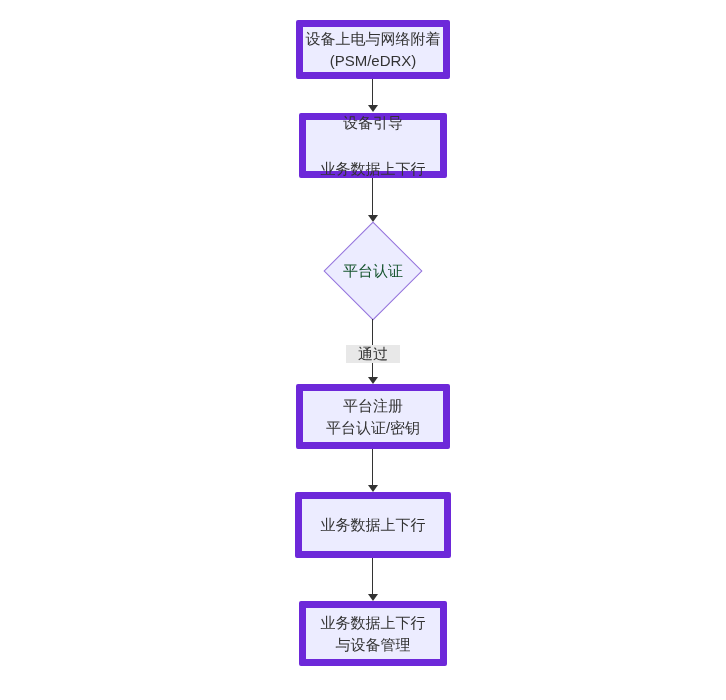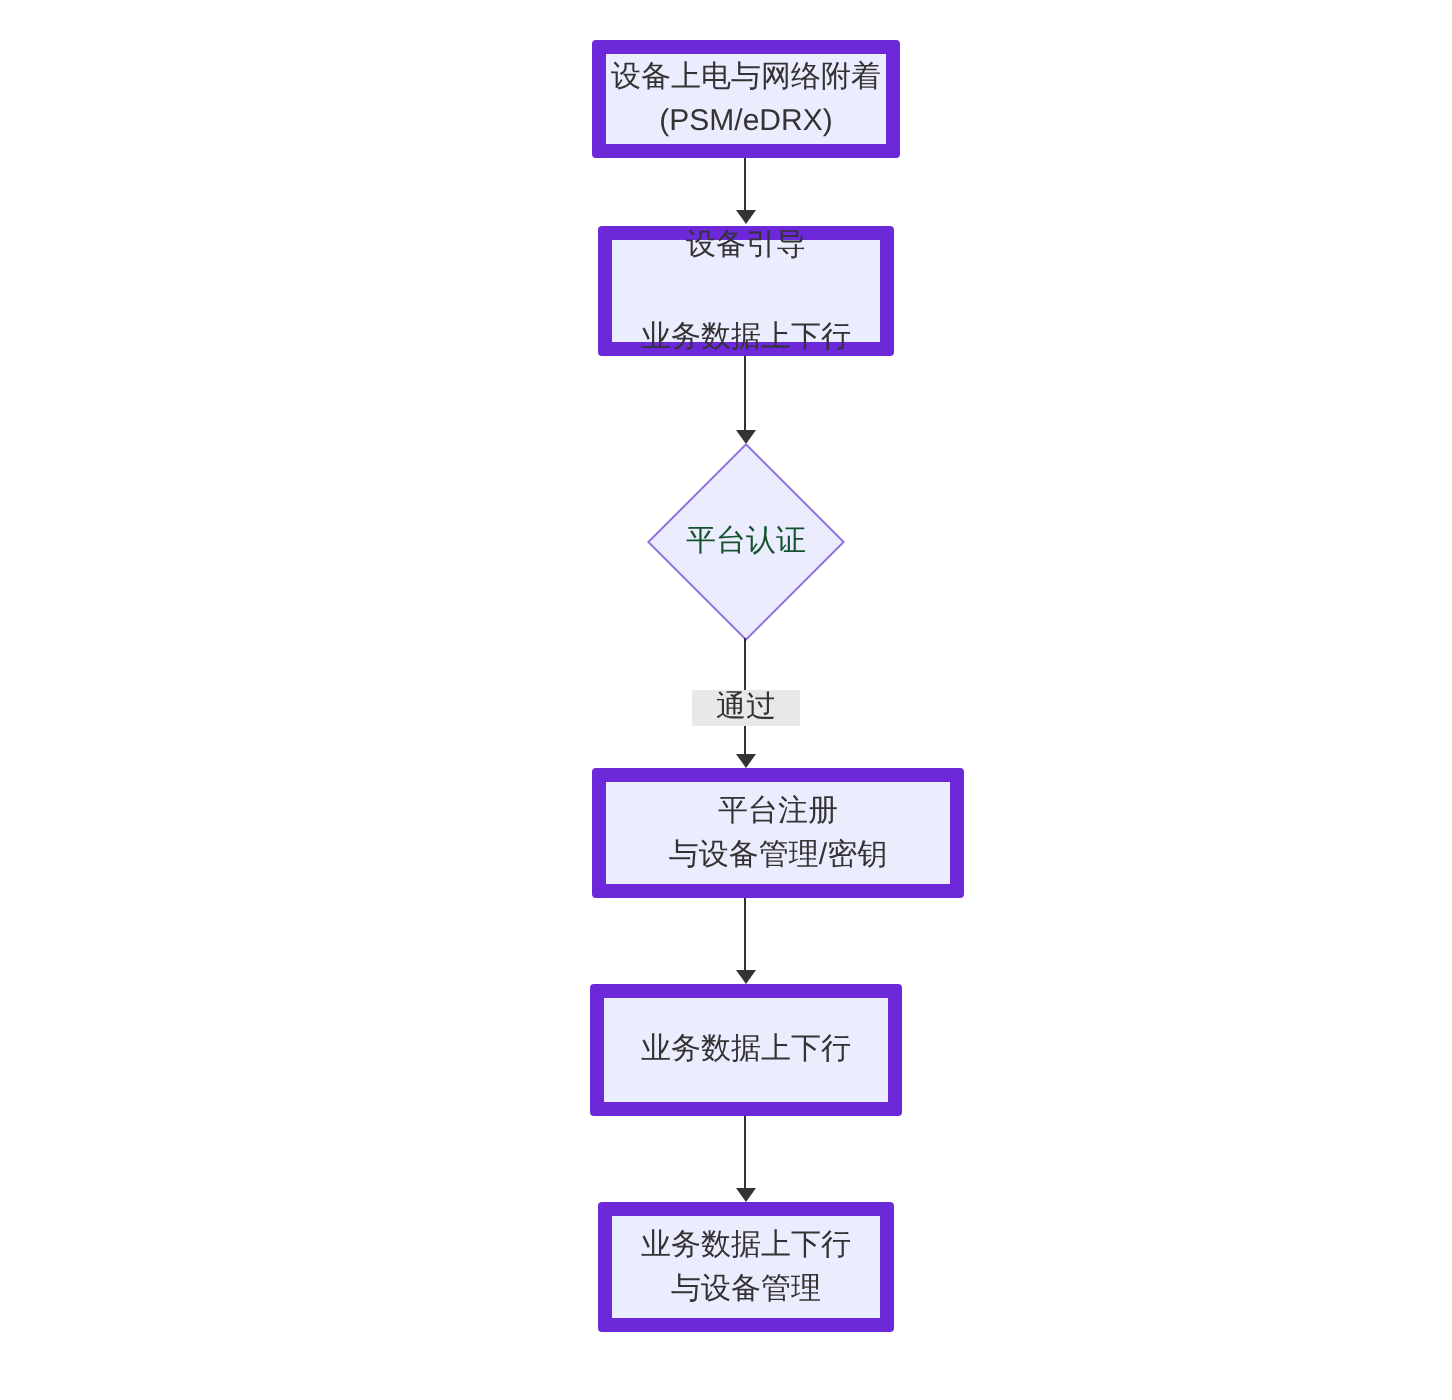--- a/index.html
+++ b/index.html
@@ -91,23 +91,23 @@
   <div class="edge-line" style="left:372px; top:178px; height:39px;"></div>
   <div class="edge-arrow" style="left:368px; top:215px;"></div>
 
   <div class="diamond" style="left:338px; top:236px;"></div>
   <div class="diamond-label" style="left:323px; top:260px; width:100px;">平台认证</div>
 
   <div class="edge-line" style="left:372px; top:319px; height:60px;"></div>
   <span class="edge-label" style="left:373px; top:354px;">通过</span>
   <div class="edge-arrow" style="left:368px; top:377px;"></div>
 
-  <div class="node" style="left:296px; top:384px; width:186px; height:65px;">
+  <div class="node" style="left:296px; top:384px; width:154px; height:65px;">
     <span>平台注册</span>
-    <span>与设备管理/密钥</span>
+    <span>平台认证/密钥</span>
   </div>
 
   <div class="edge-line" style="left:372px; top:449px; height:38px;"></div>
   <div class="edge-arrow" style="left:368px; top:485px;"></div>
 
   <div class="node" style="left:295px; top:492px; width:156px; height:66px;">
     <span>业务数据上下行</span>
   </div>
 
   <div class="edge-line" style="left:372px; top:558px; height:38px;"></div>

